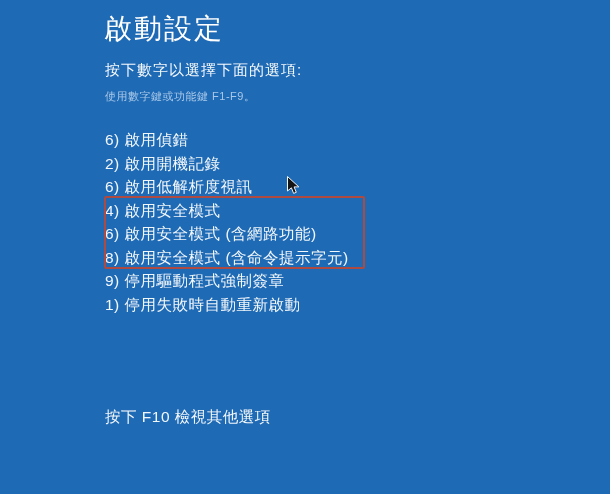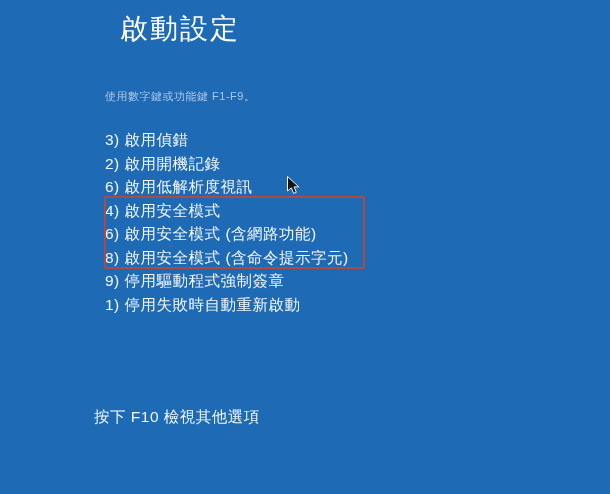--- a/index.html
+++ b/index.html
@@ -7,21 +7,21 @@
     width: 610px; height: 494px;
     overflow: hidden;
     font-family: "Liberation Sans", "DejaVu Sans", sans-serif;
   }
   body { background: #1e6ab5; position: relative; color: #ffffff; }
 
   .screen { position: absolute; inset: 0; }
 
   .title {
     position: absolute;
-    left: 120px; top: 10px;
+    left: 104px; top: 10px;
     font-size: 28px;
     font-weight: 400;
     letter-spacing: 2px;
     color: #ffffff;
   }
   .subtitle {
     position: absolute;
     left: 105px; top: 61px;
     font-size: 15px;
     letter-spacing: 1px;
@@ -53,21 +53,21 @@
     position: absolute;
     left: 104px; top: 196px;
     width: 261px; height: 73px;
     border: 2px solid #ae4a40;
     border-radius: 2px;
     pointer-events: none;
   }
 
   .footer {
     position: absolute;
-    left: 94px; top: 405px;
+    left: 105px; top: 405px;
   }
   .footer div {
     height: 23.5px;
     line-height: 23.5px;
     font-size: 15.5px;
     letter-spacing: 0.5px;
     white-space: nowrap;
     color: #f2f7fc;
   }
 
@@ -78,25 +78,26 @@
     pointer-events: none;
   }
 </style>
 </head>
 <body>
 
 <div class="screen">
 
   <h1 class="title">啟動設定</h1>
 
+  <div class="subtitle">按下數字以選擇下面的選項:</div>
 
   <div class="hint">使用數字鍵或功能鍵 F1-F9。</div>
 
   <ul class="options">
-    <li>3) 啟用偵錯</li>
+    <li>6) 啟用偵錯</li>
     <li>2) 啟用開機記錄</li>
     <li>6) 啟用低解析度視訊</li>
     <li>4) 啟用安全模式</li>
     <li>6) 啟用安全模式 (含網路功能)</li>
     <li>8) 啟用安全模式 (含命令提示字元)</li>
     <li>9) 停用驅動程式強制簽章</li>
     <li>1) 停用失敗時自動重新啟動</li>
   </ul>
 
   <div class="highlight-box"></div>

